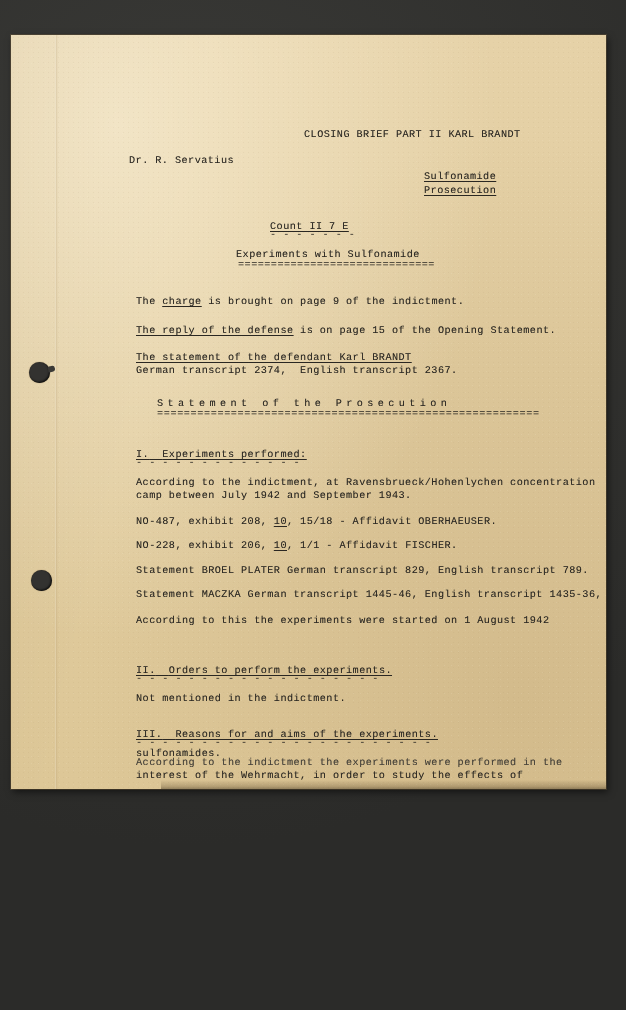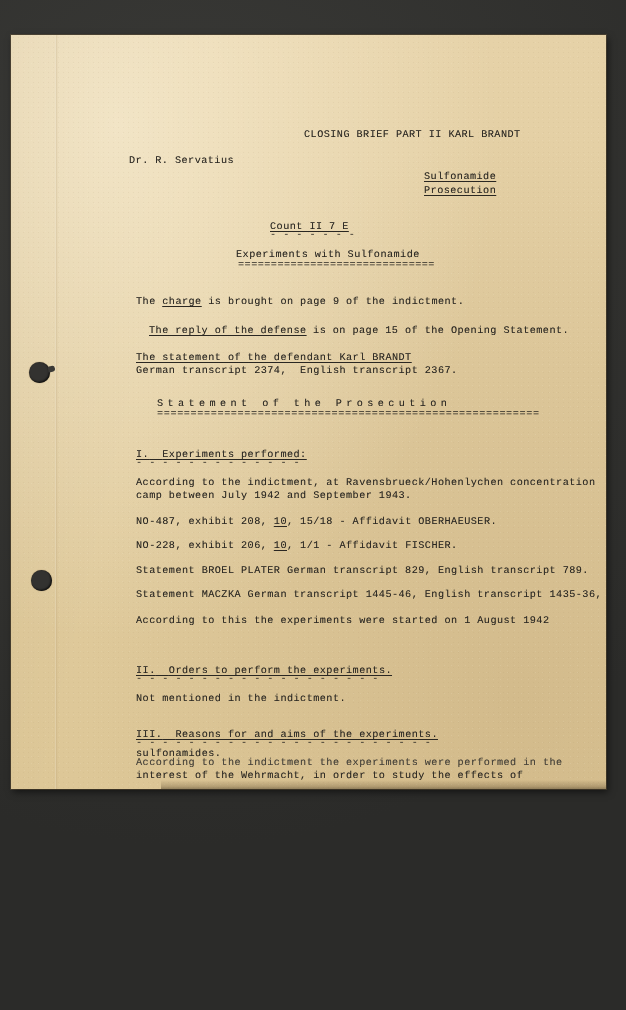--- a/index.html
+++ b/index.html
@@ -161,21 +161,21 @@
       <div class="ln u" style="left:413px; top:150px;">Prosecution</div>
 
       <div class="ln u" style="left:259px; top:186px;">Count II 7 E</div>
       <div class="dashrule" style="left:259px; top:196px;">- - - - - - -</div>
 
       <div class="ln" style="left:225px; top:214px;">Experiments with Sulfonamide</div>
       <div class="dashrule" style="left:227px; top:226px;">==============================</div>
 
       <div class="ln" style="left:125px; top:261px;"><span>The </span><span class="u">charge</span><span> is brought on page 9 of the indictment.</span></div>
 
-      <div class="ln" style="left:138px; top:290px;"><span class="u">The reply of the defense</span><span> is on page 15 of the Opening Statement.</span></div>
+      <div class="ln" style="left:125px; top:290px;"><span class="u">The reply of the defense</span><span> is on page 15 of the Opening Statement.</span></div>
 
       <div class="ln u" style="left:125px; top:317px;">The statement of the defendant Karl BRANDT</div>
       <div class="ln" style="left:125px; top:330px;">German transcript 2374,  English transcript 2367.</div>
 
       <div class="ln spaced" style="left:146px; top:363px;">Statement of the Prosecution</div>
       <div class="dashrule spaced" style="left:146px; top:375px; letter-spacing:0.6px;">=========================================================</div>
 
       <div class="ln u" style="left:125px; top:414px;"><span>I.</span><span>  </span><span>Experiments performed:</span></div>
       <div class="dashrule" style="left:125px; top:424px;">- - - - - - - - - - - - -</div>
 

